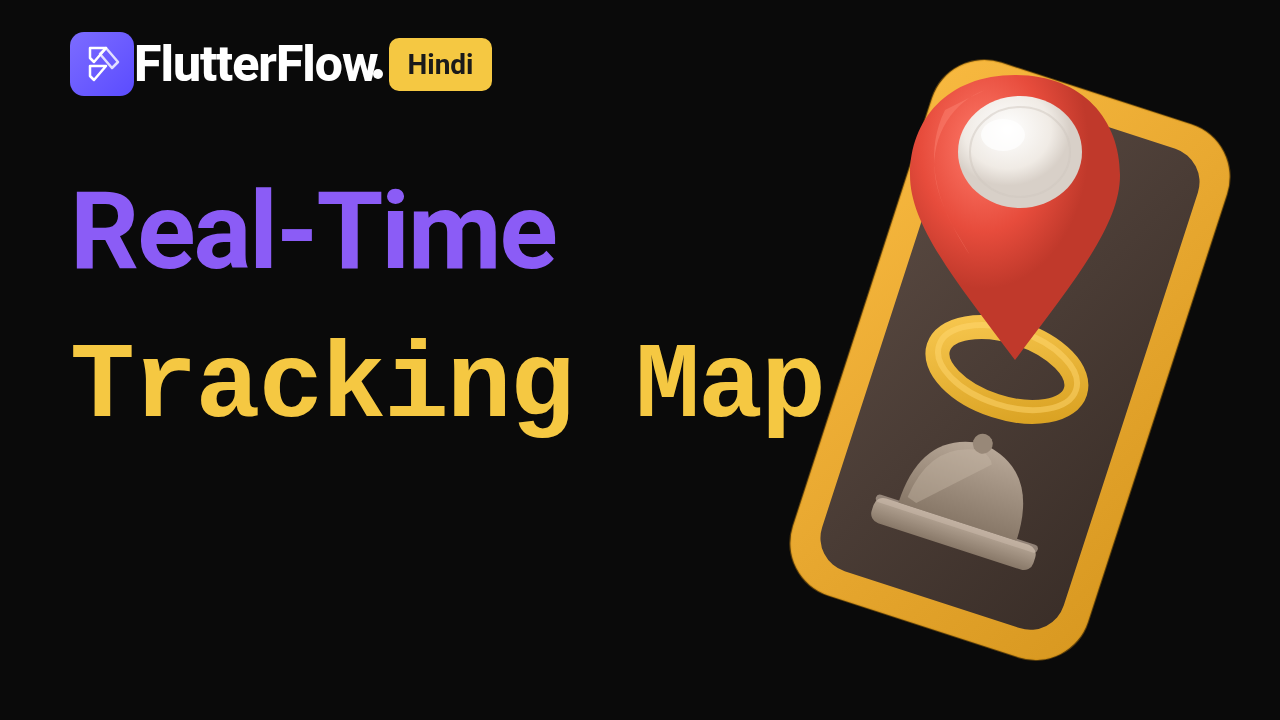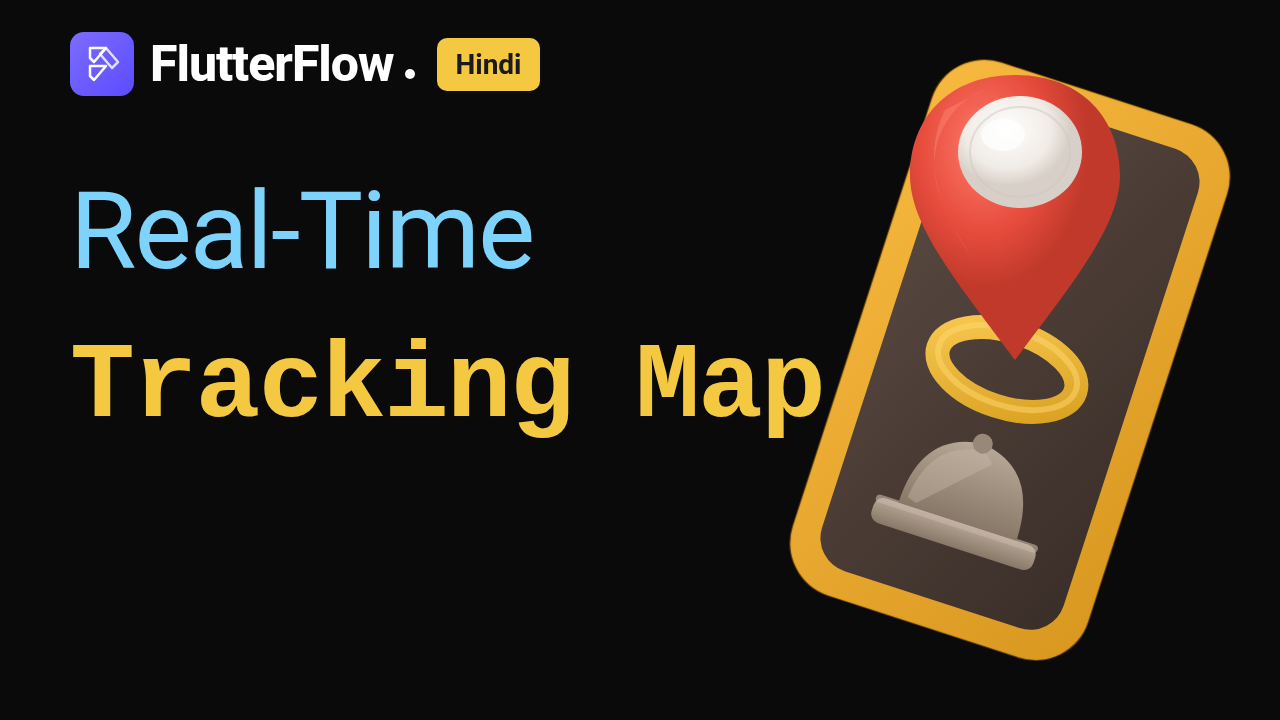--- a/index.html
+++ b/index.html
@@ -10,21 +10,21 @@
       font-family: -apple-system, BlinkMacSystemFont, "Segoe UI", Roboto, sans-serif;
       overflow: hidden;
       position: relative;
     }
     .header {
       position: absolute;
       top: 32px;
       left: 70px;
       display: flex;
       align-items: center;
-      gap: 16px;
+      gap: 0;
     }
     .logo-box {
       width: 64px;
       height: 64px;
       background: linear-gradient(135deg, #7c6cff 0%, #5b4cff 100%);
       border-radius: 14px;
       display: flex;
       align-items: center;
       justify-content: center;
     }
@@ -50,23 +50,23 @@
       padding: 10px 18px;
       border-radius: 10px;
       margin-left: 6px;
     }
     .title-block {
       position: absolute;
       top: 150px;
       left: 70px;
     }
     .title-line {
-      color: #7dd3fc;
+      color: #8b5cf6;
       font-size: 108px;
-      font-weight: 400;
+      font-weight: 700;
       line-height: 1.5;
       letter-spacing: -2px;
     }
     .subtitle {
       color: #f5c842;
       font-size: 108px;
       font-weight: 800;
       line-height: 1.4;
       letter-spacing: -2px;
       font-family: "Courier New", monospace;

